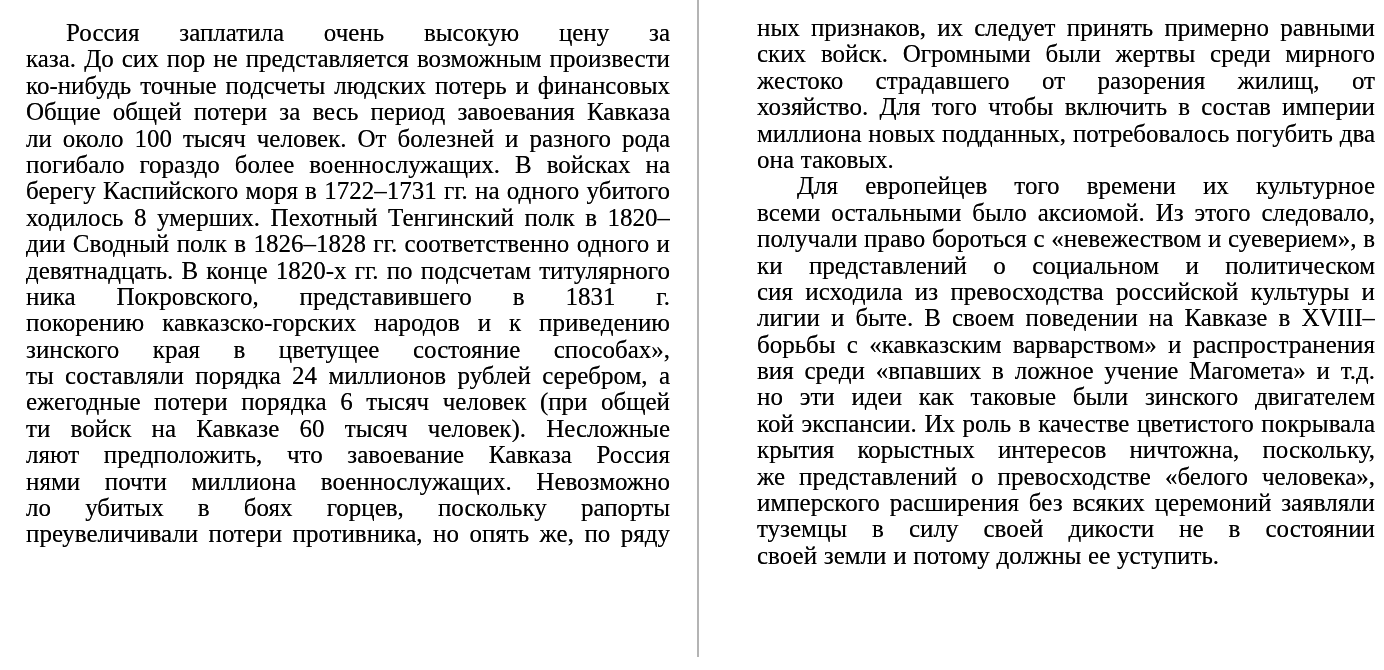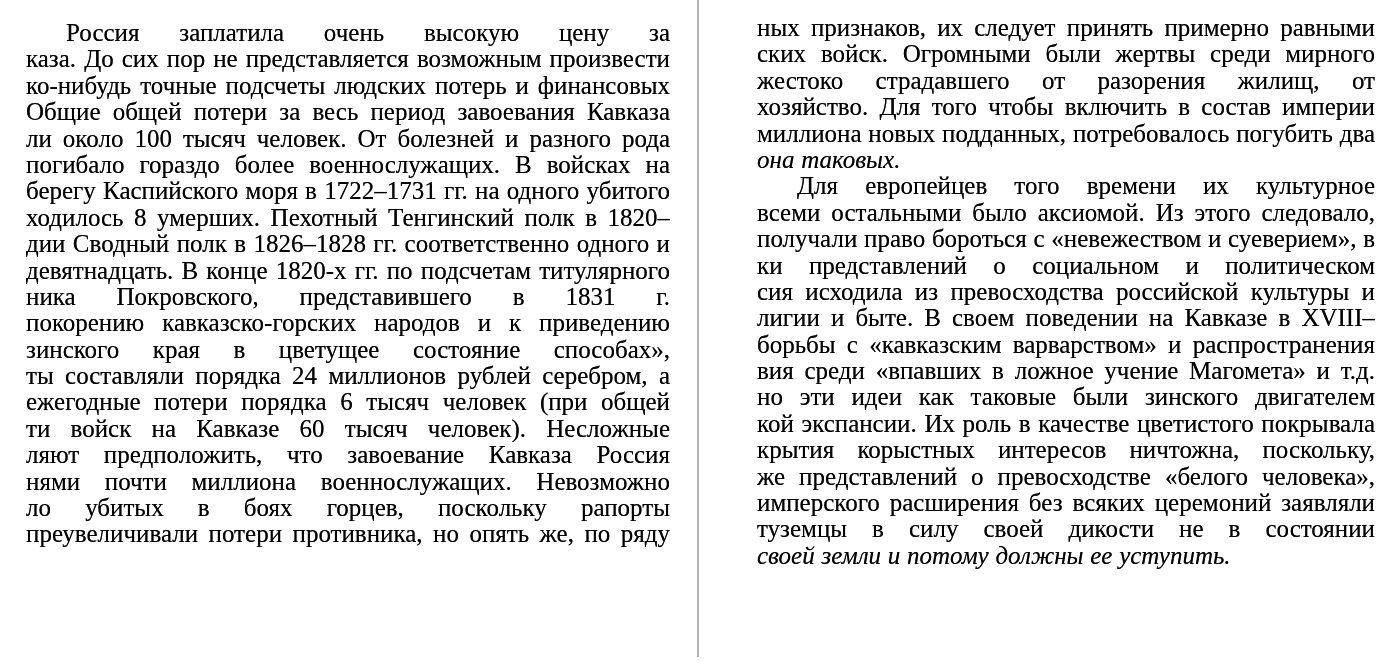--- a/index.html
+++ b/index.html
@@ -37,21 +37,20 @@
     text-align-last: justify;
     word-spacing: 0.5px;
     color: #000000;
     text-shadow: 0 0 0.4px rgba(0,0,0,0.65);
   }
   .line.indent {
     text-indent: 40px;
   }
   .line.pend {
     text-align-last: left;
-    font-style: italic;
   }
   .gutter-divider {
     position: absolute;
     left: 697px;
     top: 0;
     width: 2px;
     height: 657px;
     background: #b4b4b4;
   }
 </style>

